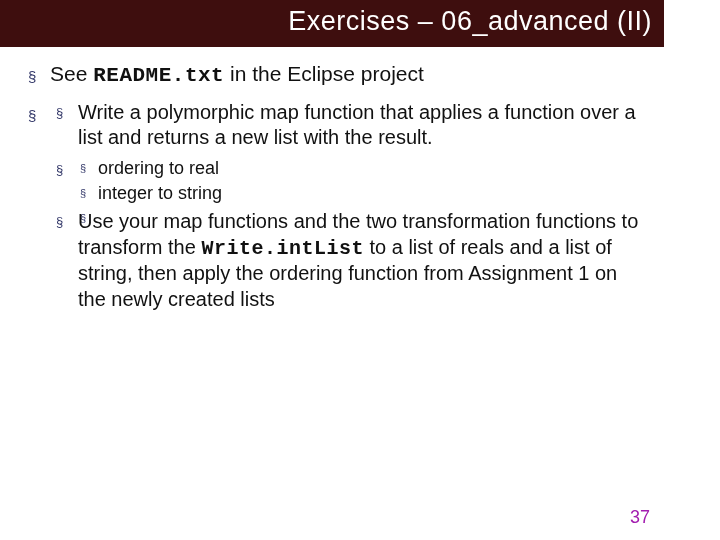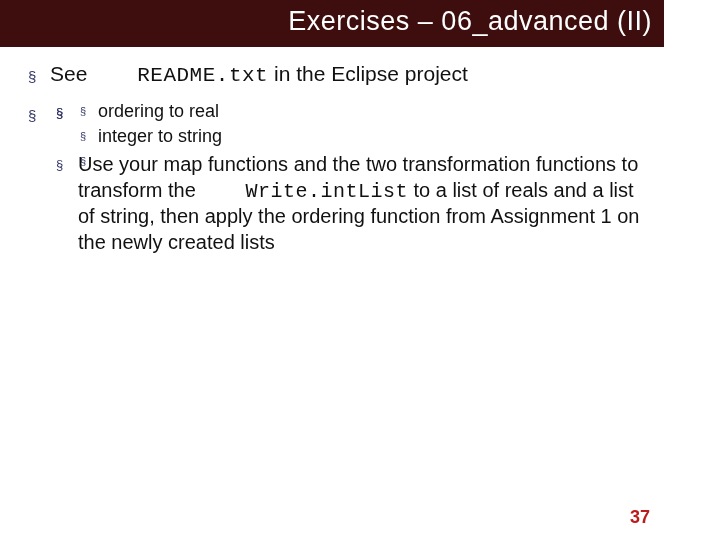--- a/index.html
+++ b/index.html
@@ -55,31 +55,30 @@
   .item-l3 {
     position: relative;
     margin: 2px 0 2px 0;
     padding-left: 18px;
     font-size: 18px;
   }
   .item-l3 .bullet { left: 0; top: 4px; font-size: 11px; }
   .l3-group { margin-left: 24px; margin-top: 4px; margin-bottom: 4px; }
   .mono {
     font-family: "Courier New", Courier, monospace;
-    font-weight: normal;
+    font-weight: bold;
     letter-spacing: 0.5px;
-    margin-left: 44px;
   }
   .page-num {
     position: absolute;
     right: 14px;
     bottom: 12px;
-    color: #b91c1c;
+    color: #a21caf;
     font-size: 18px;
-    font-weight: 700;
+    font-weight: 400;
   }
 </style>
 </head>
 <body>
 
 <div class="slide">
 
   <div class="title-bar">Exercises – 06_advanced (II)</div>
 
   <div class="content">
@@ -90,20 +89,21 @@
     </div>
 
     <div class="item-l1">
       <span class="bullet">§</span>
     </div>
 
     <div class="l2-group">
 
       <div class="item-l2">
         <span class="bullet">§</span>
+        <span>Write a polymorphic map function that applies a function over a list and returns a new list with the result.</span>
       </div>
 
       <div class="item-l2">
         <span class="bullet">§</span>
       </div>
 
       <div class="l3-group">
         <div class="item-l3">
           <span class="bullet">§</span>
           <span>ordering to real</span>

